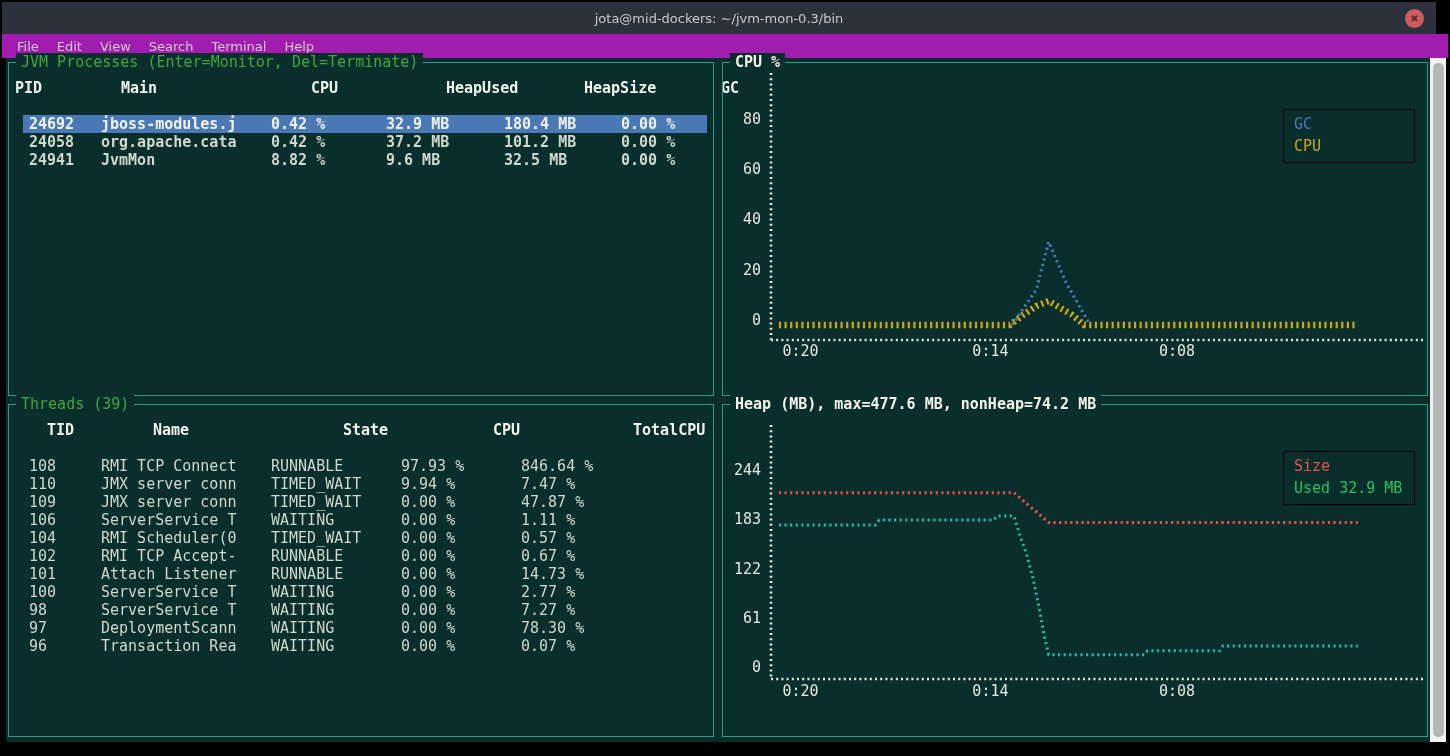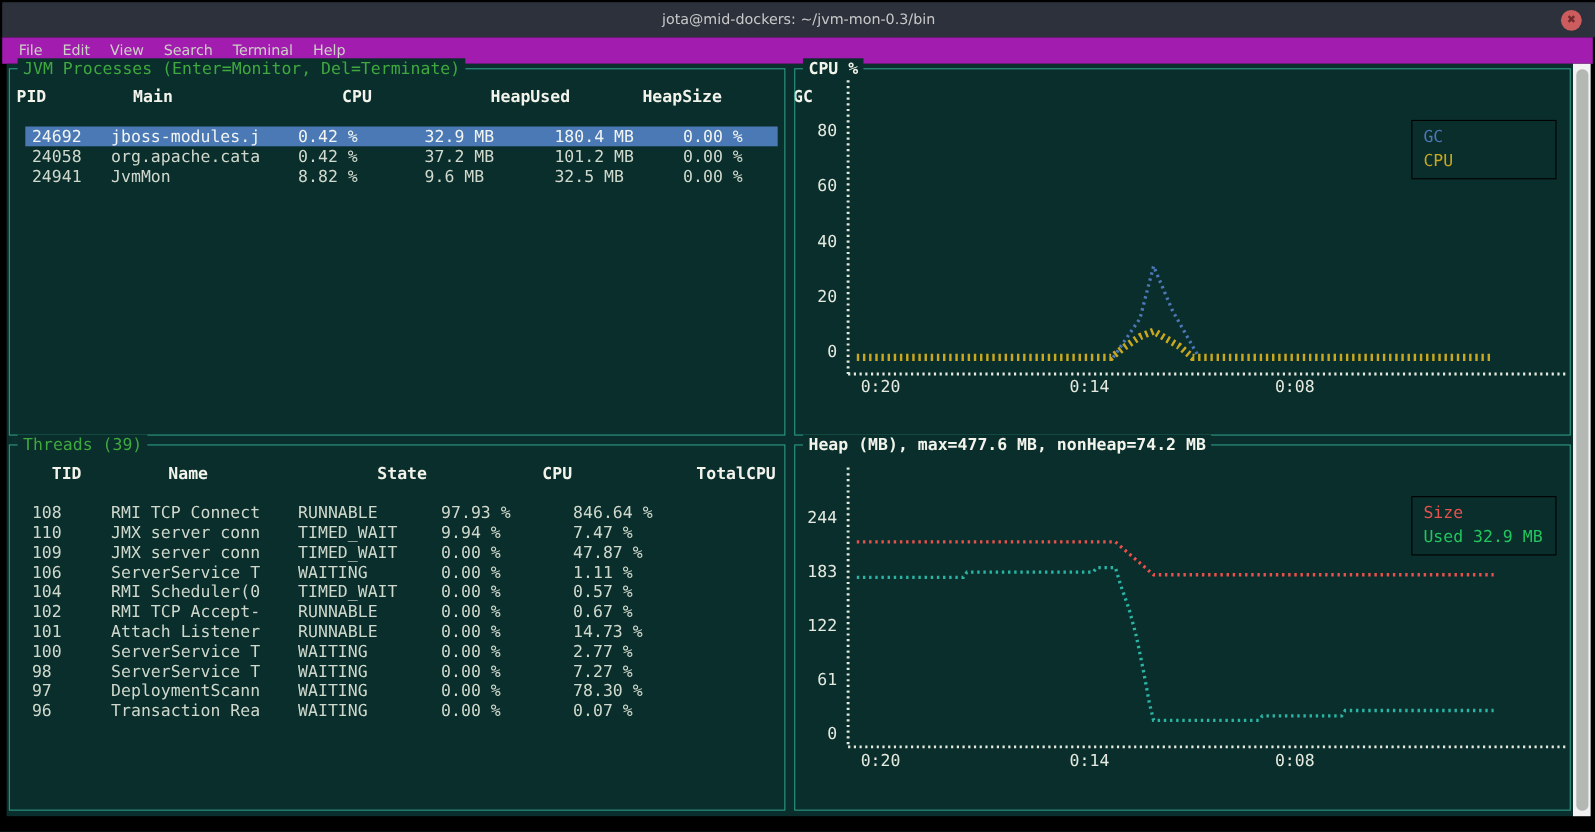--- a/index.html
+++ b/index.html
@@ -1,18 +1,18 @@
 <!DOCTYPE html>
 <html><head>
 <meta charset="utf-8">
 <style>
   html,body{margin:0;padding:0;}
   body{width:1450px;height:756px;background:#000;position:relative;overflow:hidden;
        font-family:"DejaVu Sans Mono", monospace;}
-  .titlebar{position:absolute;left:2px;right:0;top:2px;height:32px;background:#2c313c;
+  .titlebar{position:absolute;left:2px;right:14px;top:2px;height:32px;background:#2c313c;
             display:flex;align-items:center;justify-content:center;}
   .title-text{font-family:"DejaVu Sans", sans-serif;font-size:13px;color:#c9c9c9;}
   .close-btn{position:absolute;right:12px;top:7px;width:19px;height:19px;border-radius:50%;
              background:#cd5c5f;color:#6e2a2d;font-size:10px;line-height:19px;text-align:center;
              font-family:"DejaVu Sans", sans-serif;cursor:pointer;font-weight:bold;}
   .menubar{position:absolute;left:2px;right:2px;top:34px;height:24px;background:#a21caf;
            display:flex;align-items:center;padding-left:6px;}
   .menu-item{font-family:"DejaVu Sans", sans-serif;font-size:13px;color:#ccd0c6;padding:0 9px;cursor:default;}
   .term{position:absolute;left:6px;right:4px;top:58px;bottom:14px;background:#0a2e2b;}
   .panel{position:absolute;border:1px solid #2d9b85;}
@@ -20,21 +20,21 @@
   .p-cpu{left:716px;top:4px;width:704px;height:332px;}
   .p-thr{left:2px;top:346px;width:704px;height:331px;}
   .p-heap{left:716px;top:346px;width:704px;height:331px;}
   .ptitle{position:absolute;top:-10px;left:7px;background:#0a2e2b;padding:0 5px;
           font-size:15px;white-space:pre;}
   .ptitle.green{color:#3fa83f;}
   .ptitle.white{color:#f2f4ec;font-weight:bold;}
   .thead{display:grid;position:absolute;left:0;right:0;top:16px;height:18px;line-height:18px;
          padding-left:6px;color:#f2f4ec;font-weight:bold;font-size:15px;gap:20px;}
   .thead.proc, .trow.proc{grid-template-columns:86px 170px 115px 118px 117px auto;}
-  .trow.proc{grid-template-columns:72px 170px 115px 118px 117px auto;}
+  .trow.proc{grid-template-columns:72px 170px 115px 118px 117px auto;font-weight:bold;}
   .thead.thr{grid-template-columns:86px 170px 130px 120px auto;margin-left:32px;}
   .trow.thr{grid-template-columns:72px 170px 130px 120px auto;}
   .tbody{position:absolute;left:0;right:0;top:52px;}
   .trow{display:grid;height:18px;line-height:18px;margin:0 6px 0 14px;padding-left:6px;
         color:#cfd8cc;font-size:15px;white-space:pre;cursor:default;}
   .trow.selected{background:#4a79b5;color:#f0f4f2;}
   .legend{position:absolute;left:560px;top:46px;width:120px;border:1px solid #000;
           padding:3px 0 5px 10px;font-size:15px;line-height:22px;}
   .legend div{white-space:pre;}
   .chart-svg{position:absolute;left:0;top:0;}

